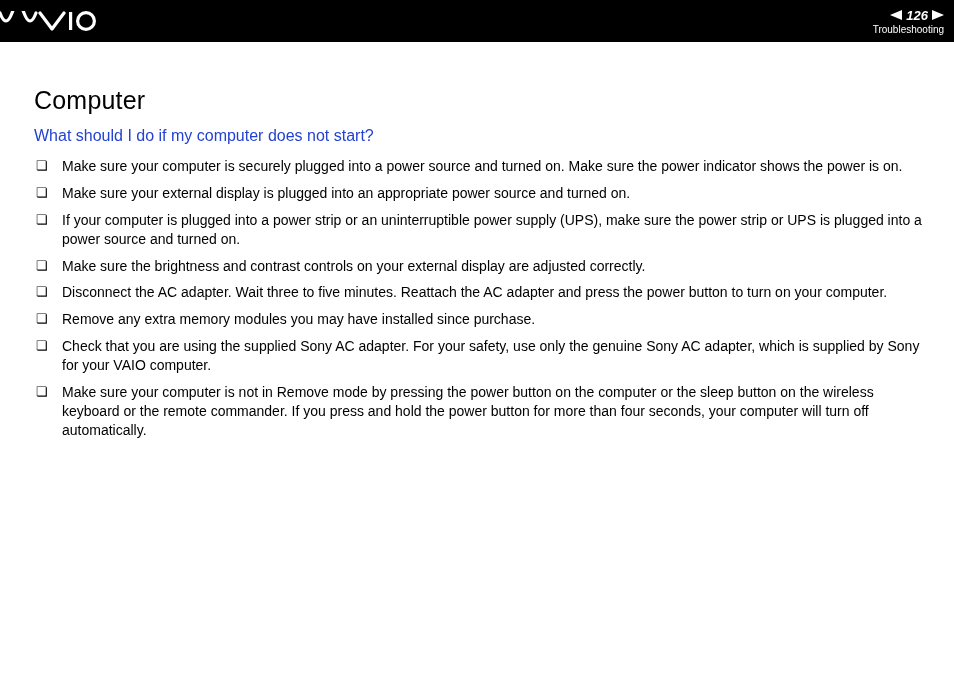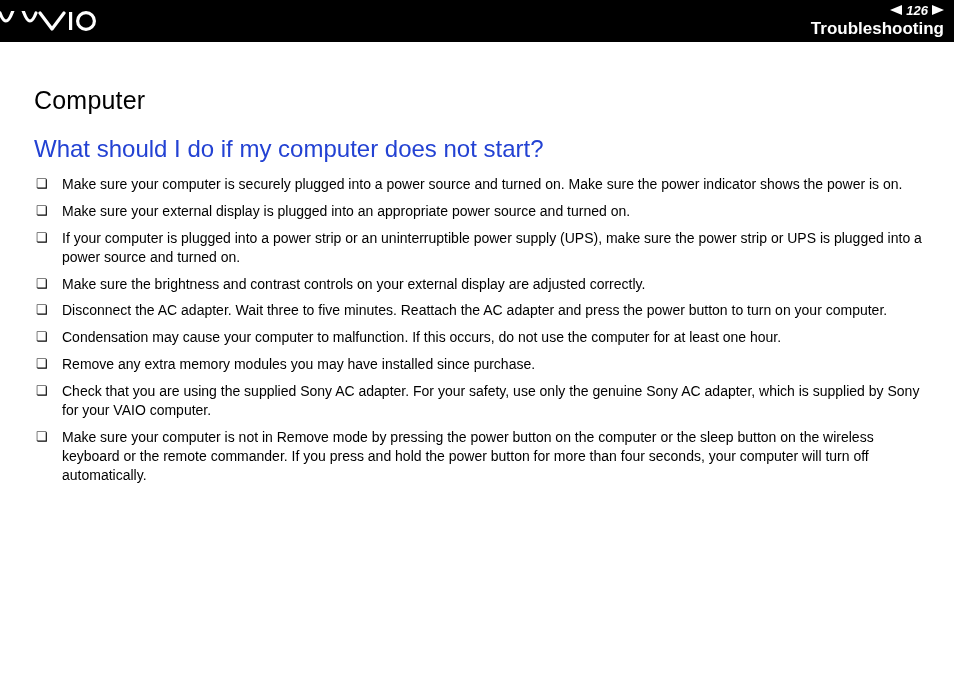--- a/index.html
+++ b/index.html
@@ -25,34 +25,34 @@
     display: flex;
     align-items: center;
     gap: 4px;
     font-style: italic;
     font-weight: bold;
     font-size: 13px;
   }
   .page-nav .arrow-left,
   .page-nav .arrow-right { display: inline-block; }
   .section-label {
-    font-size: 17px;
-    font-weight: bold;
+    font-size: 10px;
+    font-weight: normal;
   }
   .content {
     padding: 44px 32px 0 34px;
   }
   .h1 {
     font-size: 25px;
     font-weight: 400;
-    margin-bottom: 20px;
+    margin-bottom: 12px;
     letter-spacing: 0.2px;
   }
   .h2 {
-    font-size: 24px;
+    font-size: 16px;
     font-weight: 400;
     color: #2342d3;
     margin-bottom: 12px;
   }
   ul.checklist {
     list-style: none;
     padding: 0;
   }
   ul.checklist li {
     position: relative;
@@ -101,18 +101,17 @@
 
 <div class="content">
   <h1 class="h1">Computer</h1>
   <h2 class="h2">What should I do if my computer does not start?</h2>
   <ul class="checklist">
     <li>Make sure your computer is securely plugged into a power source and turned on. Make sure the power indicator shows the power is on.</li>
     <li>Make sure your external display is plugged into an appropriate power source and turned on.</li>
     <li>If your computer is plugged into a power strip or an uninterruptible power supply (UPS), make sure the power strip or UPS is plugged into a power source and turned on.</li>
     <li>Make sure the brightness and contrast controls on your external display are adjusted correctly.</li>
     <li>Disconnect the AC adapter. Wait three to five minutes. Reattach the AC adapter and press the power button to turn on your computer.</li>
-    <li>Condensation may cause your computer to malfunction. If this occurs, do not use the computer for at least one hour.</li>
     <li>Remove any extra memory modules you may have installed since purchase.</li>
     <li>Check that you are using the supplied Sony AC adapter. For your safety, use only the genuine Sony AC adapter, which is supplied by Sony for your VAIO computer.</li>
     <li>Make sure your computer is not in Remove mode by pressing the power button on the computer or the sleep button on the wireless keyboard or the remote commander. If you press and hold the power button for more than four seconds, your computer will turn off automatically.</li>
   </ul>
 </div>
 
 </body></html>

